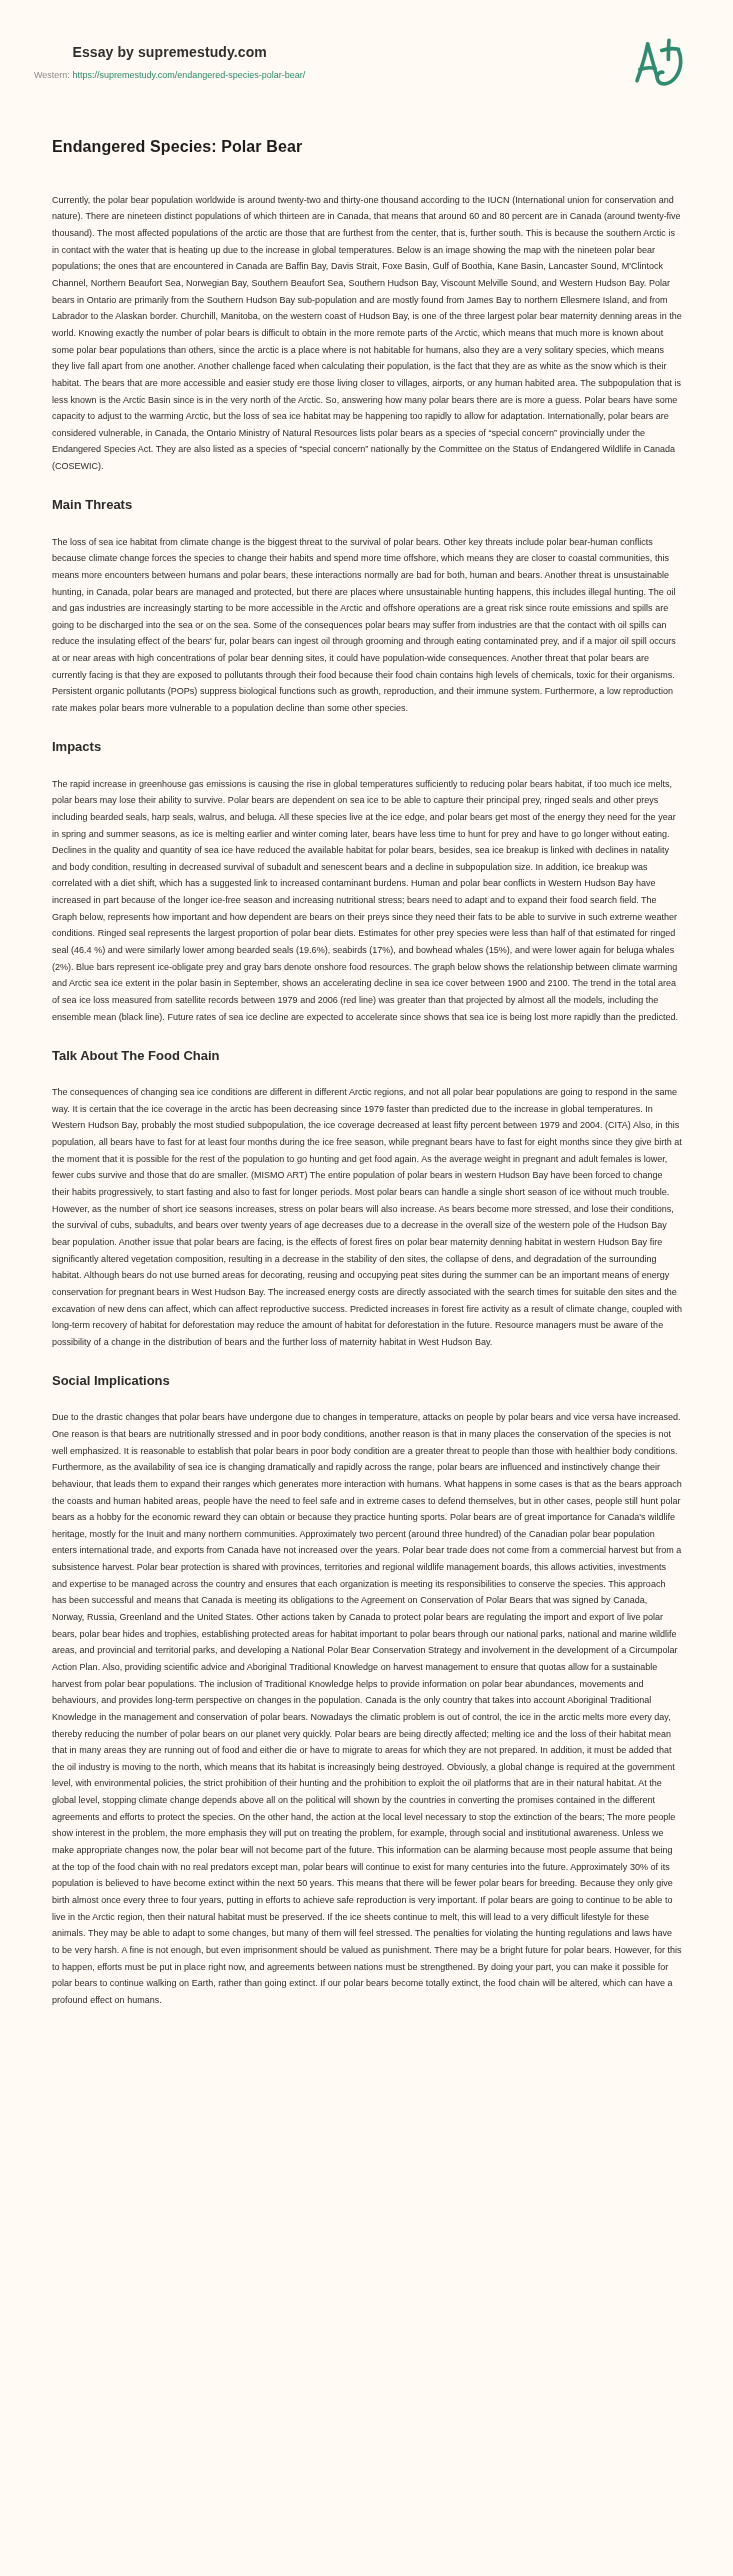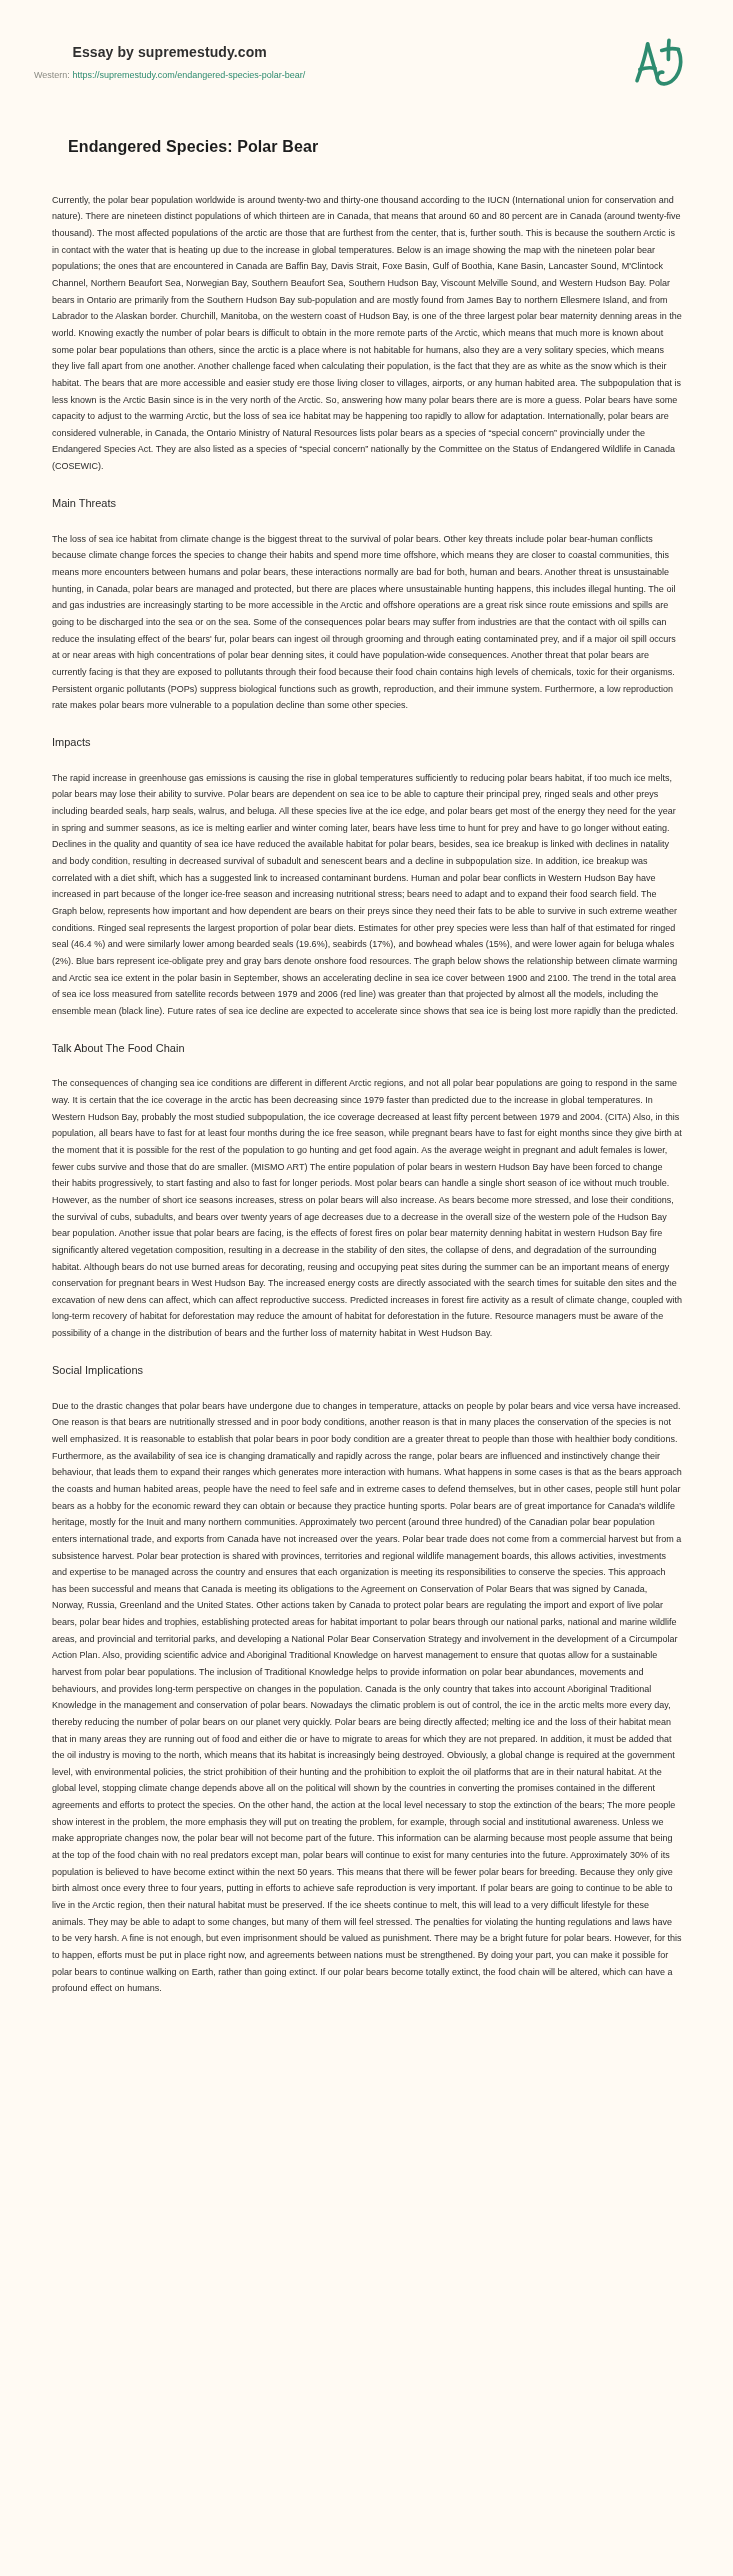--- a/index.html
+++ b/index.html
@@ -56,37 +56,37 @@
     width: 56px;
     height: 56px;
     margin-top: -7.2px;
     margin-right: 7.2px;
     flex: 0 0 auto;
   }
   .logo-wrap svg { display: block; width: 100%; height: 100%; }
 
   
   .doc-title {
-    margin: 44px 0 0 16px;
+    margin: 44px 0 0 0;
     padding: 0 52px;
     font-size: 16px;
     font-weight: bold;
     color: #1d1d1d;
     letter-spacing: 0.1px;
     line-height: 1.25;
   }
 
   
   .doc-body {
     padding: 0 52px 43px 52px;
     box-sizing: border-box;
   }
   .section-heading {
-    font-size: 11px;
-    font-weight: normal;
+    font-size: 13px;
+    font-weight: bold;
     color: #2b2b2b;
     margin: 21.5px 0 0 0;
     line-height: 1.45;
   }
   p.para {
     font-size: 9px;
     line-height: 1.85;
     color: #2b2b2b;
     margin: 18.6px 0 0 0;
     text-align: left;

